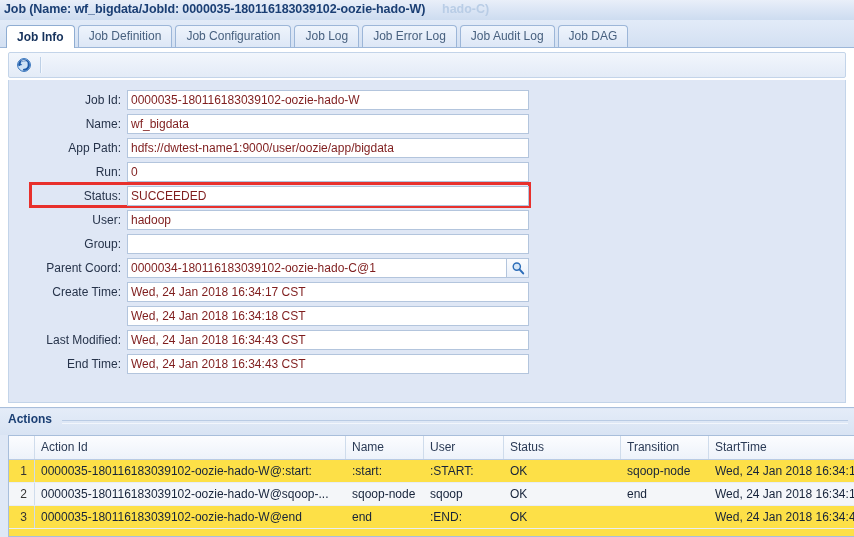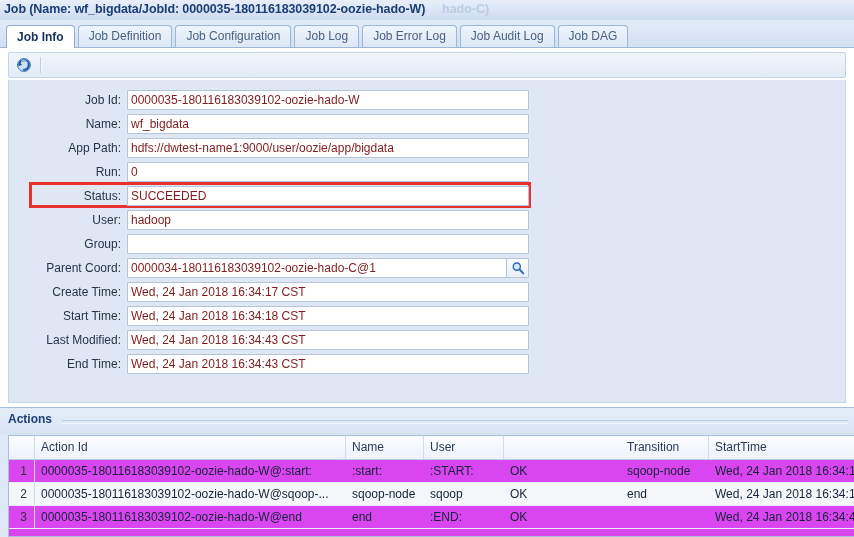--- a/index.html
+++ b/index.html
@@ -203,21 +203,21 @@
     left: 62px; right: 6px; top: 11px;
     height: 2px;
     border-top: 1px solid #b9cbe4;
     border-bottom: 1px solid #f2f6fc;
   }
 
   .grid {
     position: absolute;
     left: 8px; top: 435px;
     width: 846px; height: 102px;
-    background: #d946ef;
+    background: #fde047;
     border: 1px solid #a8bedb;
     border-right: none;
     box-sizing: border-box;
     overflow: hidden;
     padding-left: 24px;
   }
   .grid-head {
     position: absolute;
     left: 0; top: 0;
     width: 846px; height: 24px;
@@ -339,21 +339,20 @@
             <circle cx="5.8" cy="5.6" r="3.6" fill="#d6e6f7" stroke="#2b6cb8" stroke-width="1.4"></circle>
             <line x1="8.5" y1="8.4" x2="12.2" y2="12.4" stroke="#2b6cb8" stroke-width="2" stroke-linecap="round"></line>
           </svg>
         </div>
       </div>
       <div class="frow" style="left: 8px; top: 202px; width: 520px;">
         <div class="flabel">Create Time:</div>
         <input type="text" class="finput" value="Wed, 24 Jan 2018 16:34:17 CST" style="">
       </div>
       <div class="frow" style="left: 8px; top: 226px; width: 520px;">
-        <div class="flabel">Start Time:</div>
         <input type="text" class="finput" value="Wed, 24 Jan 2018 16:34:18 CST" style="">
       </div>
       <div class="frow" style="left: 8px; top: 250px; width: 520px;">
         <div class="flabel">Last Modified:</div>
         <input type="text" class="finput" value="Wed, 24 Jan 2018 16:34:43 CST" style="">
       </div>
       <div class="frow" style="left: 8px; top: 274px; width: 520px;">
         <div class="flabel">End Time:</div>
         <input type="text" class="finput" value="Wed, 24 Jan 2018 16:34:43 CST" style="">
       </div>
@@ -367,20 +366,21 @@
 </div>
 
 <div class="gridleftedge"></div>
 
 <div class="grid">
   <div class="grid-head" id="gridhead">
       <div class="gh numcol" style="left: 0px; width: 26px;"></div>
       <div class="gh" style="left: 26px; width: 311px;">Action Id</div>
       <div class="gh" style="left: 337px; width: 78px;">Name</div>
       <div class="gh" style="left: 415px; width: 80px;">User</div>
+      <div class="gh" style="left: 495px; width: 117px;">Status</div>
       <div class="gh" style="left: 612px; width: 88px;">Transition</div>
       <div class="gh" style="left: 700px; width: 146px;">StartTime</div>
     </div>
   <div id="gridbody">
       <div class="grow" style="top: 24px;">
         <div class="gc num" style="left: 0px; width: 26px;">1</div>
         <div class="gc" style="left: 26px; width: 311px;">0000035-180116183039102-oozie-hado-W@:start:</div>
         <div class="gc" style="left: 337px; width: 78px;">:start:</div>
         <div class="gc" style="left: 415px; width: 80px;">:START:</div>
         <div class="gc" style="left: 495px; width: 117px;">OK</div>

